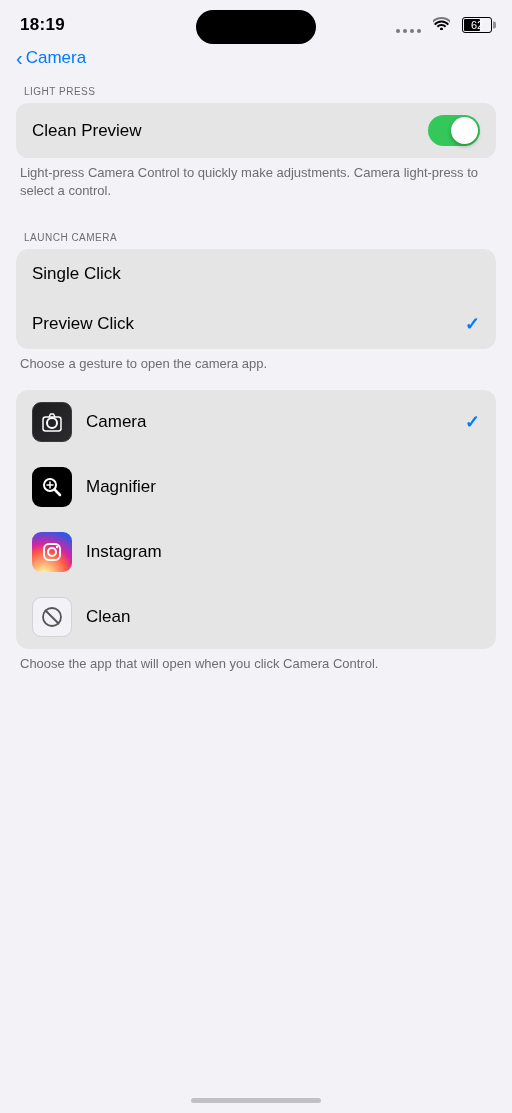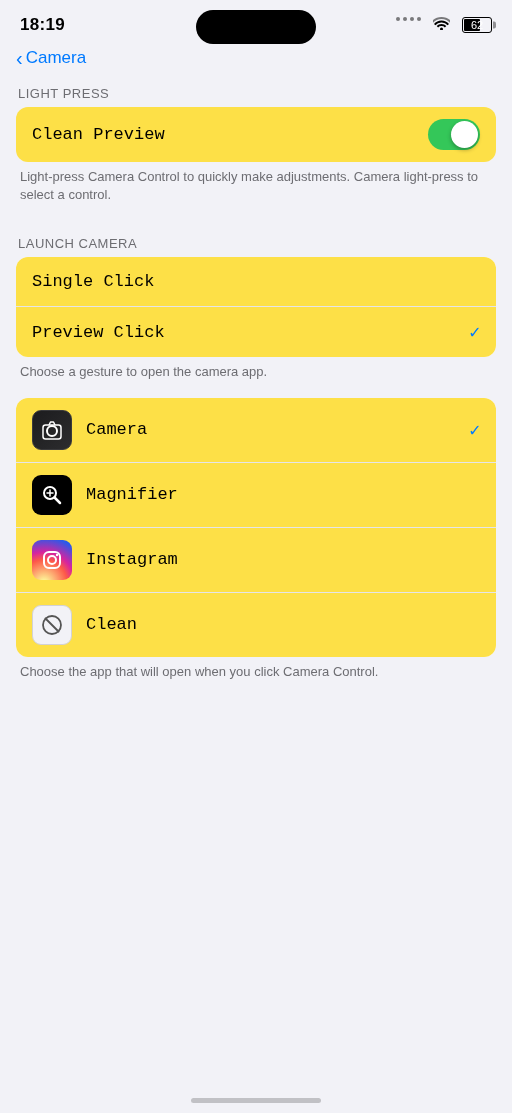--- a/index.html
+++ b/index.html
@@ -35,21 +35,21 @@
       background: #000;
       border-radius: 20px;
       position: absolute;
       left: 50%;
       transform: translateX(-50%);
       top: 10px;
     }
 
     .status-right {
       display: flex;
-      align-items: flex-start;
+      align-items: flex-end;
       gap: 12px;
     }
 
     .signal-dots {
       display: flex;
       gap: 3px;
       align-items: flex-end;
     }
 
     .signal-dots span {
@@ -138,45 +138,44 @@
     }
 
     .nav-title {
       font-size: 17px;
       font-weight: 600;
       color: #000;
     }
 
     
     .section-label {
-      font-size: 13px;
+      font-size: 10px;
       font-weight: 400;
       color: #6d6d72;
       text-transform: uppercase;
       letter-spacing: 0.5px;
-      padding: 16px 18px 6px;
+      padding: 16px 24px 6px;
     }
 
     
     .settings-card {
       background: #fff;
       border-radius: 12px;
       margin: 0 16px;
       overflow: hidden;
     }
 
     .settings-row {
       display: flex;
       align-items: center;
       justify-content: space-between;
       padding: 12px 16px;
       min-height: 50px;
       border-bottom: 1px solid #e5e5ea;
-      background: #fde047;
-      font-family: Liberation Mono, monospace;
+      background: #e5e5e5;
     }
 
     .settings-row:last-child {
       border-bottom: none;
     }
 
     .row-label {
       font-size: 17px;
       color: #000;
     }

